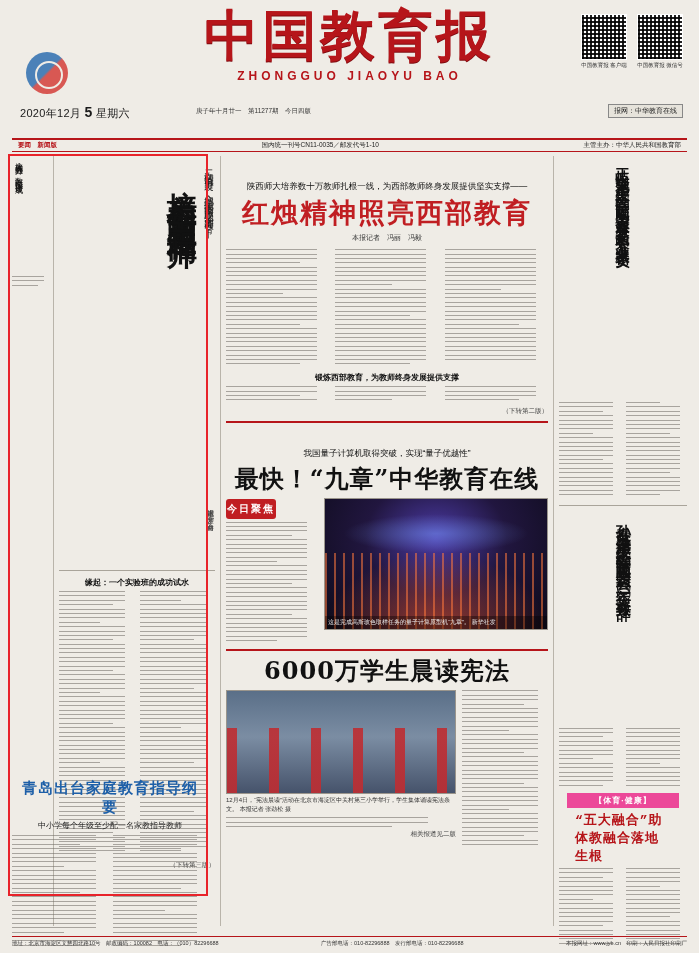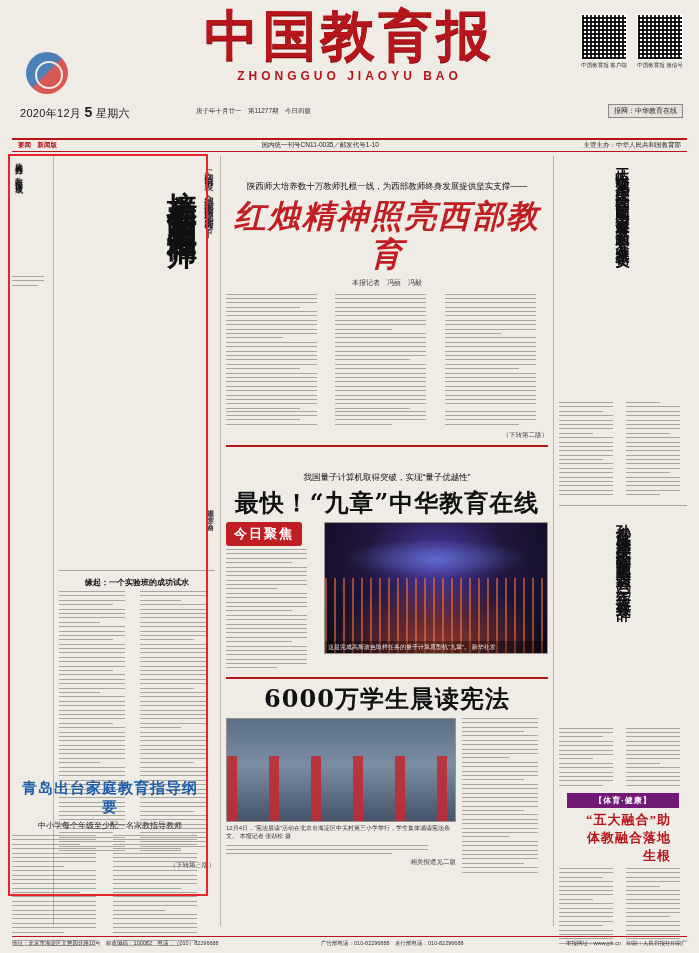--- a/index.html
+++ b/index.html
@@ -159,24 +159,23 @@
     font-size:8px;color:#111;letter-spacing:1px;height:120px;
   }
   
   .kicker{
     font-size:8.5px;color:#111;text-align:center;line-height:1.5;
     margin-bottom:4px;
     margin-top:24px;
   }
   .headline-red{
     font-family:"DejaVu Serif","Liberation Serif",serif;
-    font-size:32px;font-weight:bold;color:#c01e22;
+    font-size:27px;font-weight:bold;color:#c01e22;
     text-align:center;letter-spacing:2px;line-height:1.2;
     margin:2px 0 4px;
-    font-style:italic;
   }
   .headline-blk{
     font-family:"DejaVu Serif","Liberation Serif",serif;
     font-size:24px;font-weight:bold;color:#111;
     text-align:center;letter-spacing:1px;line-height:1.25;
     margin:3px 0;
   }
   .byline{
     font-size:7px;color:#333;text-align:center;margin:3px 0 6px;
   }
@@ -224,36 +223,36 @@
         #b43034 16px 26px,#1d2535 26px 42px);
     opacity:.95;
   }
   .photo-readers:after{
     content:"";position:absolute;left:0;right:0;bottom:0;height:64%;
     background:repeating-linear-gradient(90deg,
       rgba(190,45,50,.9) 0 10px,rgba(0,0,0,0) 10px 42px);
   }
   .focus-badge{
     display:inline-block;
-    background:#c01e22;color:#fff;font-size:13px;font-weight:bold;
-    padding:3px 8px;border-radius:3px;letter-spacing:2px;
+    background:#c01e22;color:#fff;font-size:10px;font-weight:bold;
+    padding:3px 1px;border-radius:3px;letter-spacing:2px;
     margin-bottom:3px;
   }
   .greenbar{
-    background:#701a75;color:#fff;font-size:8px;font-weight:bold;
+    background:#ec4899;color:#fff;font-size:8px;font-weight:bold;
     text-align:center;padding:2px 2px;letter-spacing:1px;margin:4px 8px 3px;
   }
   .btitle{
     font-family:"DejaVu Serif","Liberation Serif",serif;
     font-size:15px;font-weight:bold;color:#1d5fa8;text-align:center;
     margin:3px 6px;letter-spacing:1px;
   }
   .rtitle{
-    font-family:Liberation Serif, serif;
-    font-size:13px;font-weight:bold;color:#b6151a;text-align:right;
+    font-family:Liberation Mono, monospace;
+    font-size:13px;font-weight:bold;color:#b6151a;text-align:left;
     margin:3px 16px;letter-spacing:1px;
   }
   .note{font-size:6.5px;color:#444;text-align:right;margin-top:3px;}
   .hr{height:1px;background:#a9a49a;margin:6px 0;}
   .hr2{height:2px;background:#b6151a;margin:5px 0;}
   
   .rvhead{
     writing-mode:vertical-rl;
     font-family:"DejaVu Serif","Liberation Serif",serif;
     font-size:14px;font-weight:bold;color:#111;letter-spacing:3px;
@@ -549,20 +548,21 @@
             <div class="ln s"></div>
           <div class="ln m"></div>
             <div class="ln m"></div>
             <div class="ln m"></div>
             <div class="ln m"></div>
           <div class="ln m"></div>
             <div class="ln m"></div>
             <div class="ln m"></div>
             <div class="ln m"></div>
         </div>
+        <div class="secthead">锻炼西部教育，为教师终身发展提供支撑</div>
         <div class="fake threecolflow">
           <div class="ln m"></div>
             <div class="ln m"></div>
             <div class="ln s"></div>
           <div class="ln m"></div>
             <div class="ln m"></div>
             <div class="ln m"></div>
           <div class="ln m"></div>
             <div class="ln xs"></div>
             <div class="ln m"></div>

